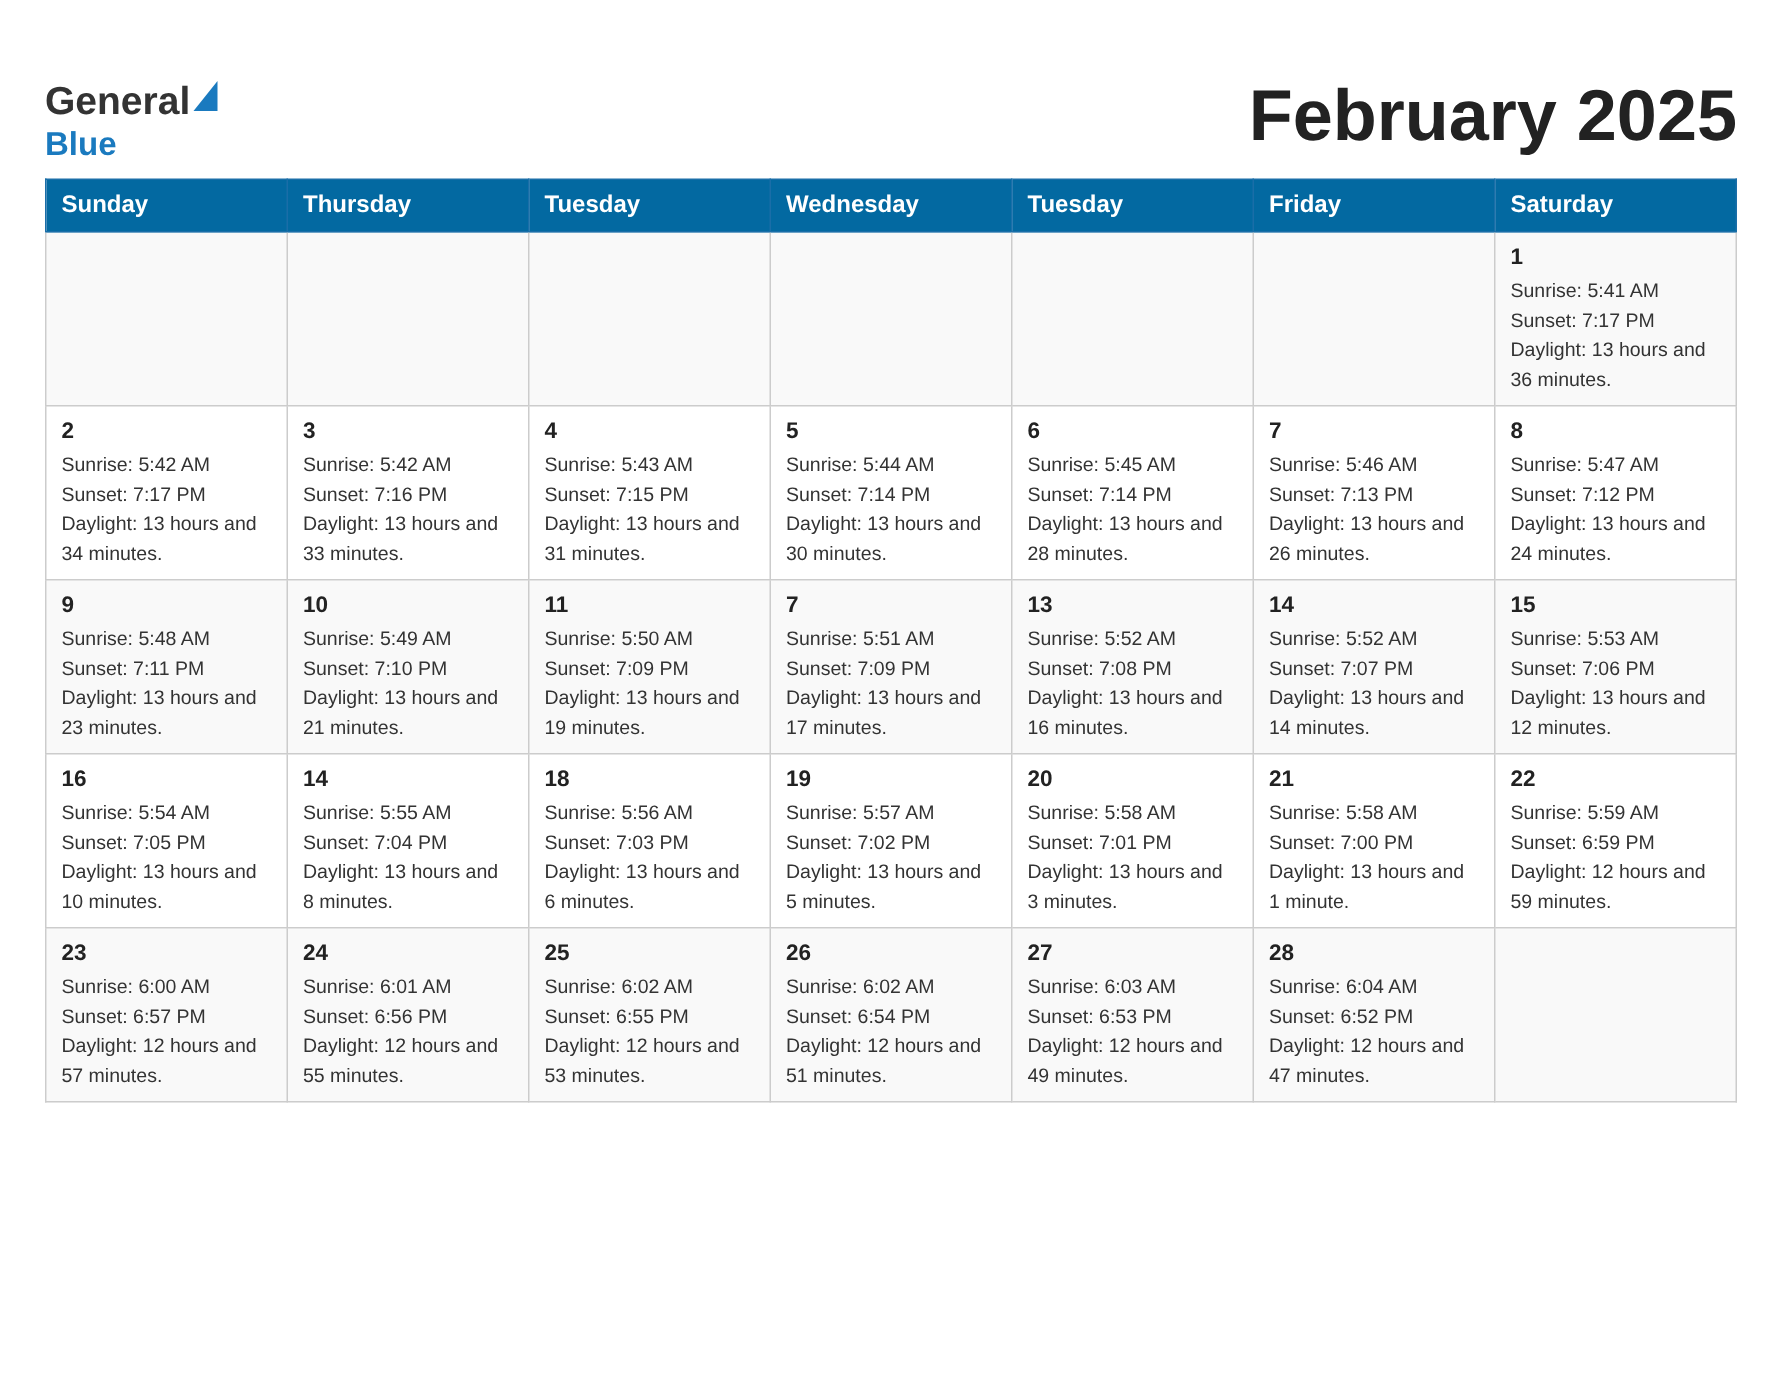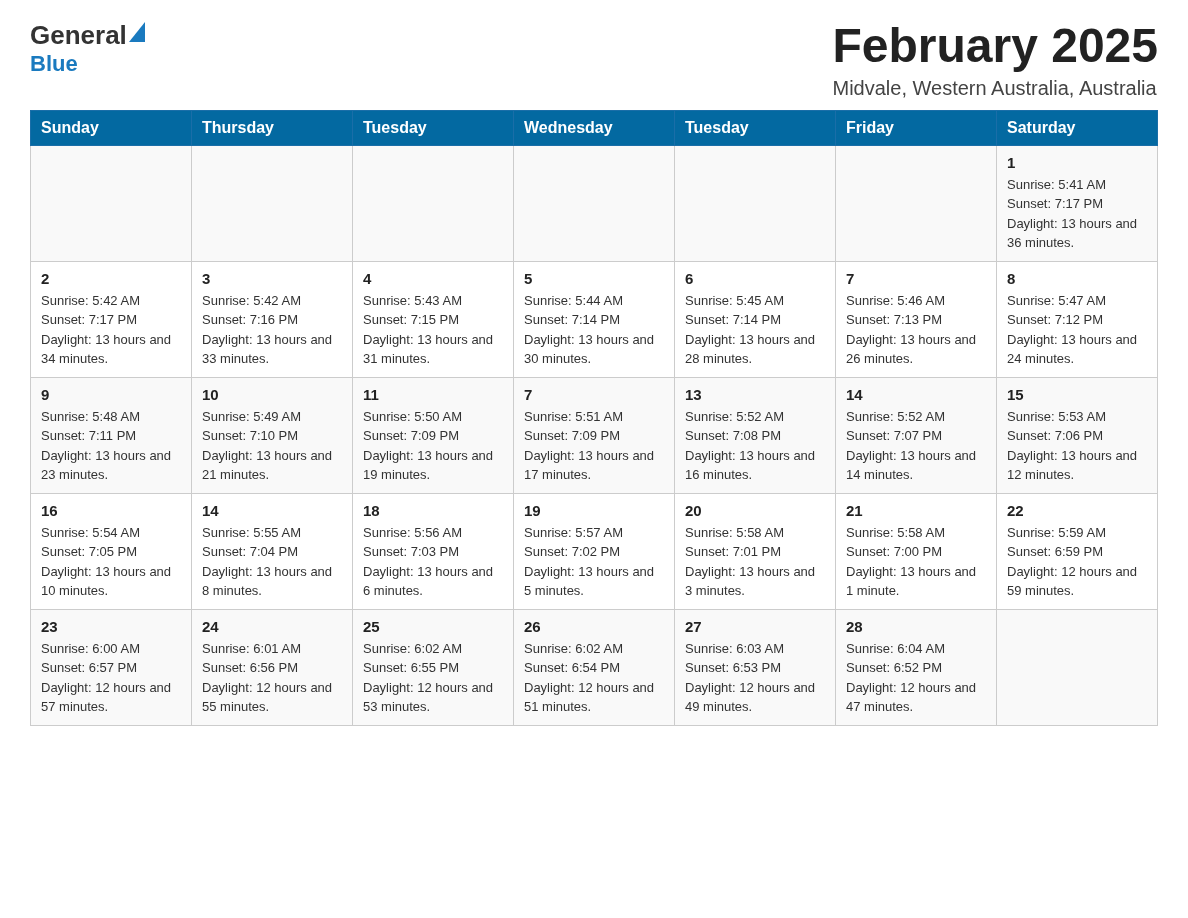--- a/index.html
+++ b/index.html
@@ -8,20 +8,21 @@
       background: #fff;
       padding: 20px 30px;
       width: 1188px;
       min-height: 918px;
     }
     .header {
       display: flex;
       justify-content: space-between;
       align-items: flex-start;
       margin-bottom: 10px;
+      margin-top: 32px;
     }
     .logo-text-general {
       font-size: 26px;
       font-weight: bold;
       color: #333;
     }
     .logo-text-blue {
       font-size: 22px;
       font-weight: bold;
       color: #1a7abf;
@@ -111,21 +112,20 @@
 <div class="header">
   <div class="logo-wrapper">
     <div class="logo-row">
       <span class="logo-text-general">General</span>
       <span class="logo-triangle"></span>
     </div>
     <span class="logo-text-blue" style="margin-left:0;">Blue</span>
   </div>
   <div class="title-area">
     <div class="main-title">February 2025</div>
-    <div class="subtitle">Midvale, Western Australia, Australia</div>
   </div>
 </div>
 
 <table>
   <thead>
     <tr>
     <th>Sunday</th>
         <th>Thursday</th>
         <th>Tuesday</th>
         <th>Wednesday</th>

